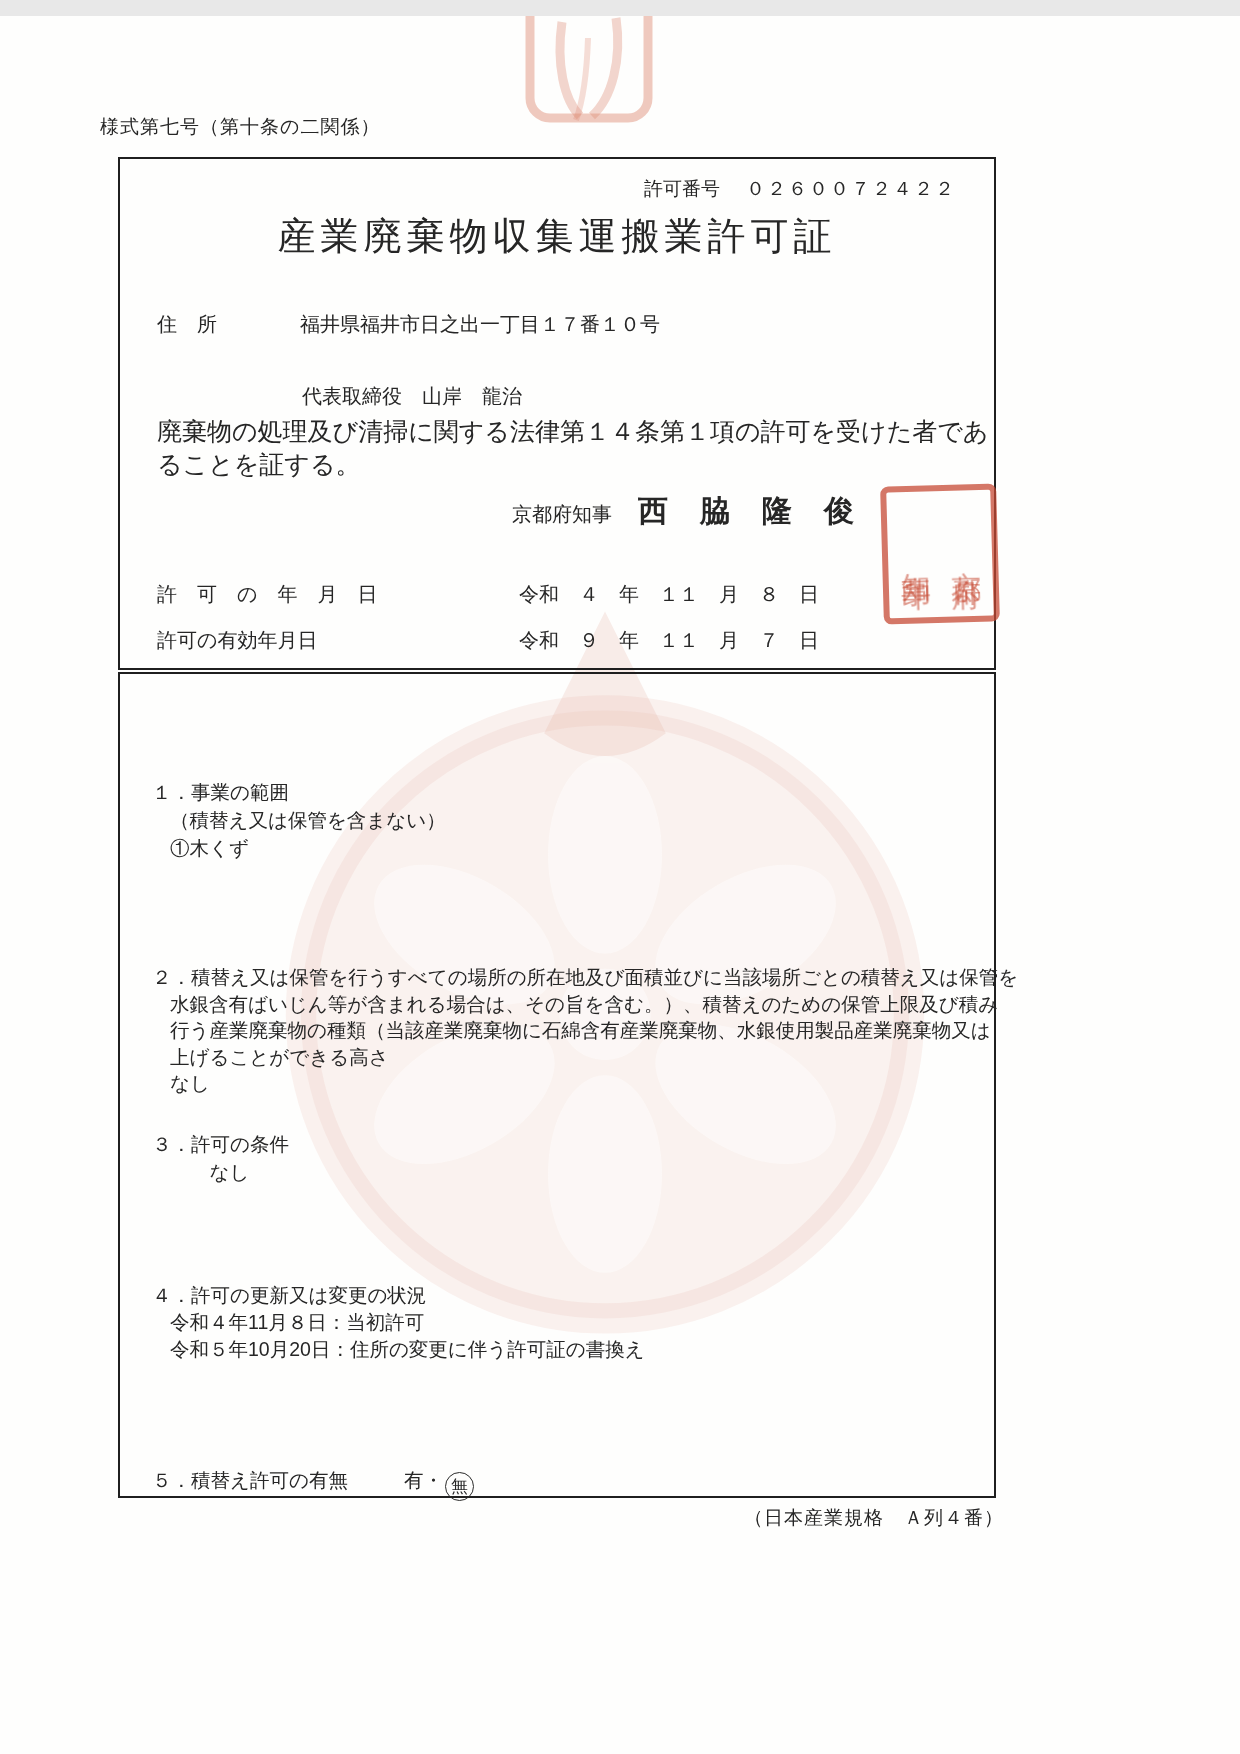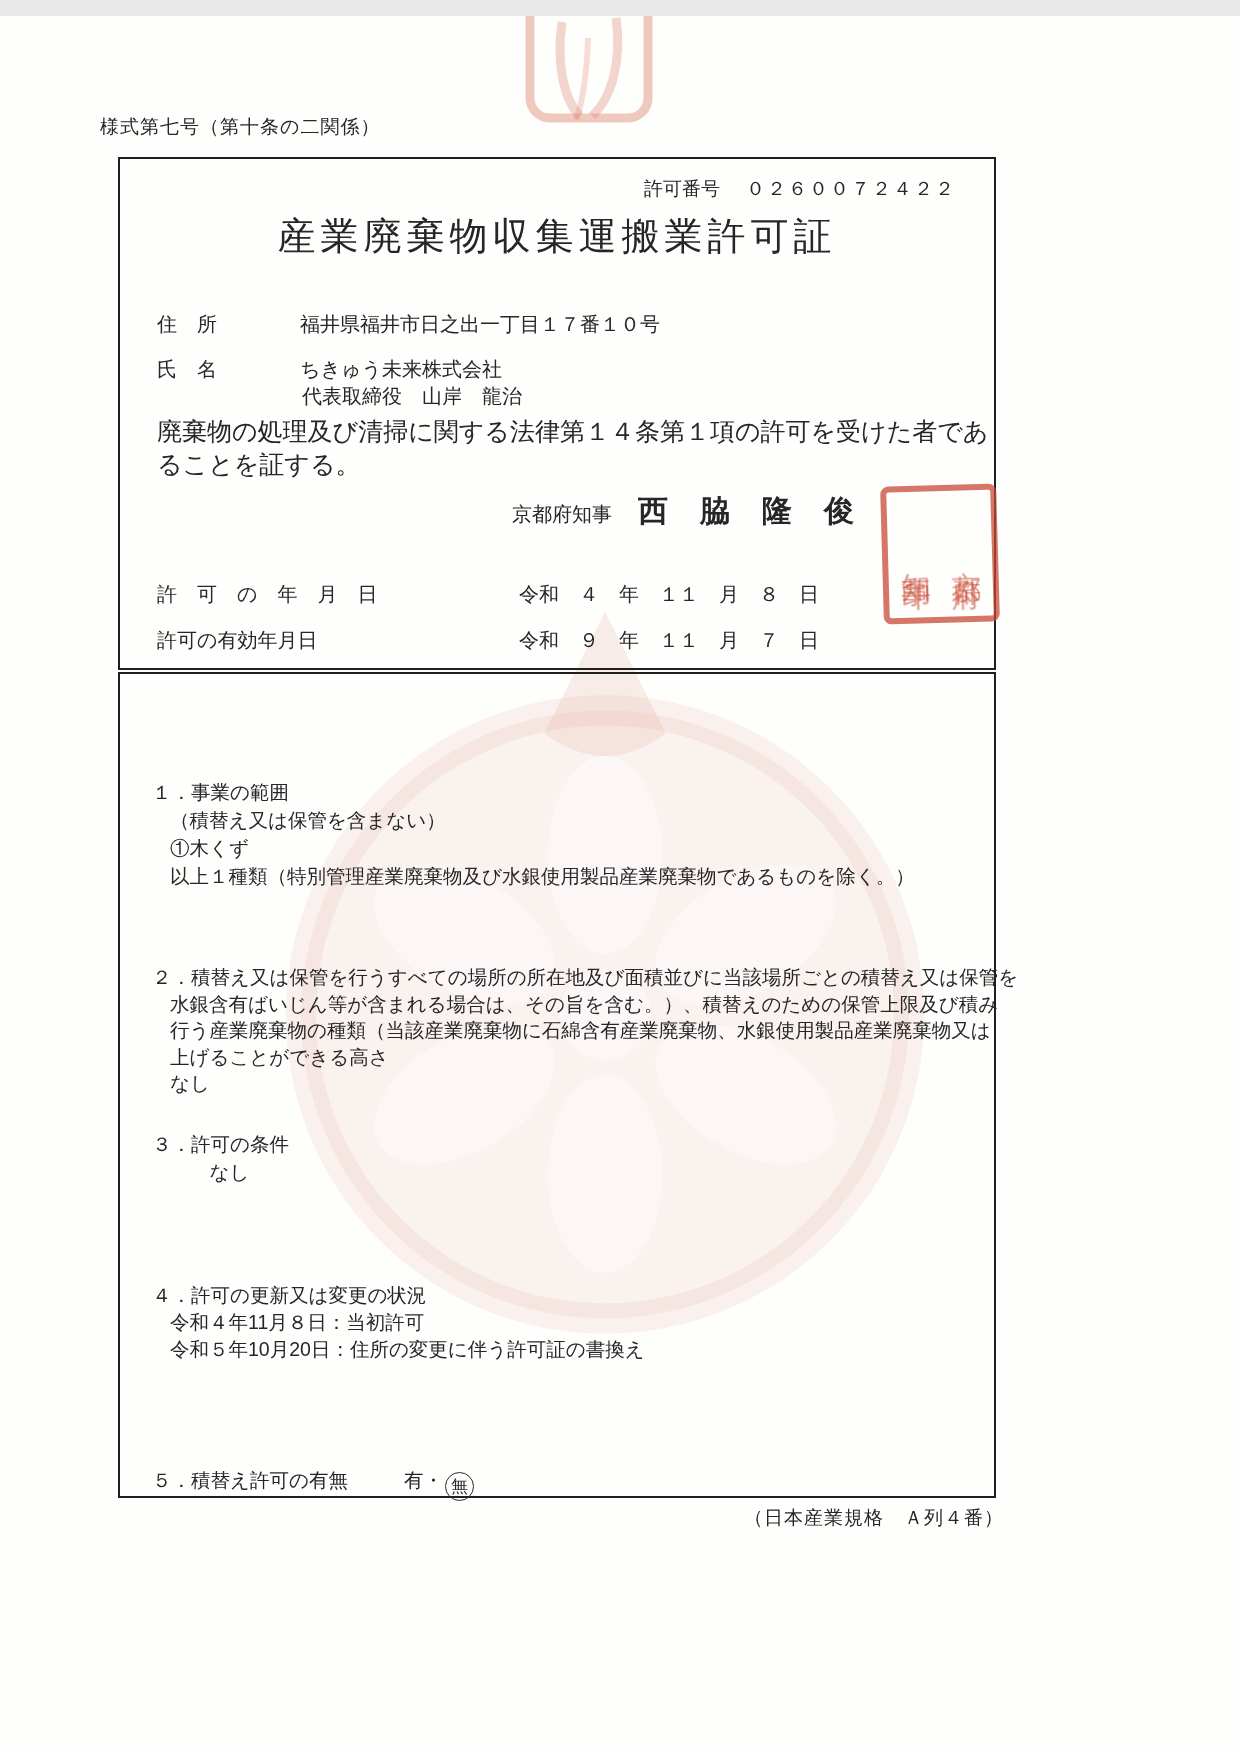--- a/index.html
+++ b/index.html
@@ -128,23 +128,20 @@
     <div class="abs permit-no">
       <span>許可番号</span><span class="num">０２６００７２４２２</span>
     </div>
 
     <div class="abs doc-title">産業廃棄物収集運搬業許可証</div>
 
     <div class="abs row-address">
       <span class="field-label">住　所</span><span class="label-gap"></span><span class="field-value">福井県福井市日之出一丁目１７番１０号</span>
     </div>
 
-    <div class="abs row-name">
-      <span class="field-label">氏　名</span><span class="label-gap"></span><span class="field-value">ちきゅう未来株式会社</span>
-    </div>
 
     <div class="abs row-name2 field-value">代表取締役　山岸　龍治</div>
 
     <div class="abs statement">廃棄物の処理及び清掃に関する法律第１４条第１項の許可を受けた者であることを証する。</div>
 
     <div class="abs governor-row">
       <span class="governor-title">京都府知事</span>
       <span class="governor-name">西　脇　隆　俊</span>
     </div>
 
@@ -166,21 +163,20 @@
 
   <div class="box" id="box2">
 
     <div class="abs item" id="item1">
       <div class="head">
         <span class="num">１．</span><span>事業の範囲</span>
       </div>
       <div class="lines">
         <div>（積替え又は保管を含まない）</div>
         <div>①木くず</div>
-        <div>以上１種類（特別管理産業廃棄物及び水銀使用製品産業廃棄物であるものを除く。）</div>
       </div>
     </div>
 
     <div class="abs item" id="item2">
       <div class="head">
         <span class="num">２．</span><span>積替え又は保管を行うすべての場所の所在地及び面積並びに当該場所ごとの積替え又は保管を</span>
       </div>
       <div class="lines">
         <div>水銀含有ばいじん等が含まれる場合は、その旨を含む。）、積替えのための保管上限及び積み</div>
         <div>行う産業廃棄物の種類（当該産業廃棄物に石綿含有産業廃棄物、水銀使用製品産業廃棄物又は</div>

